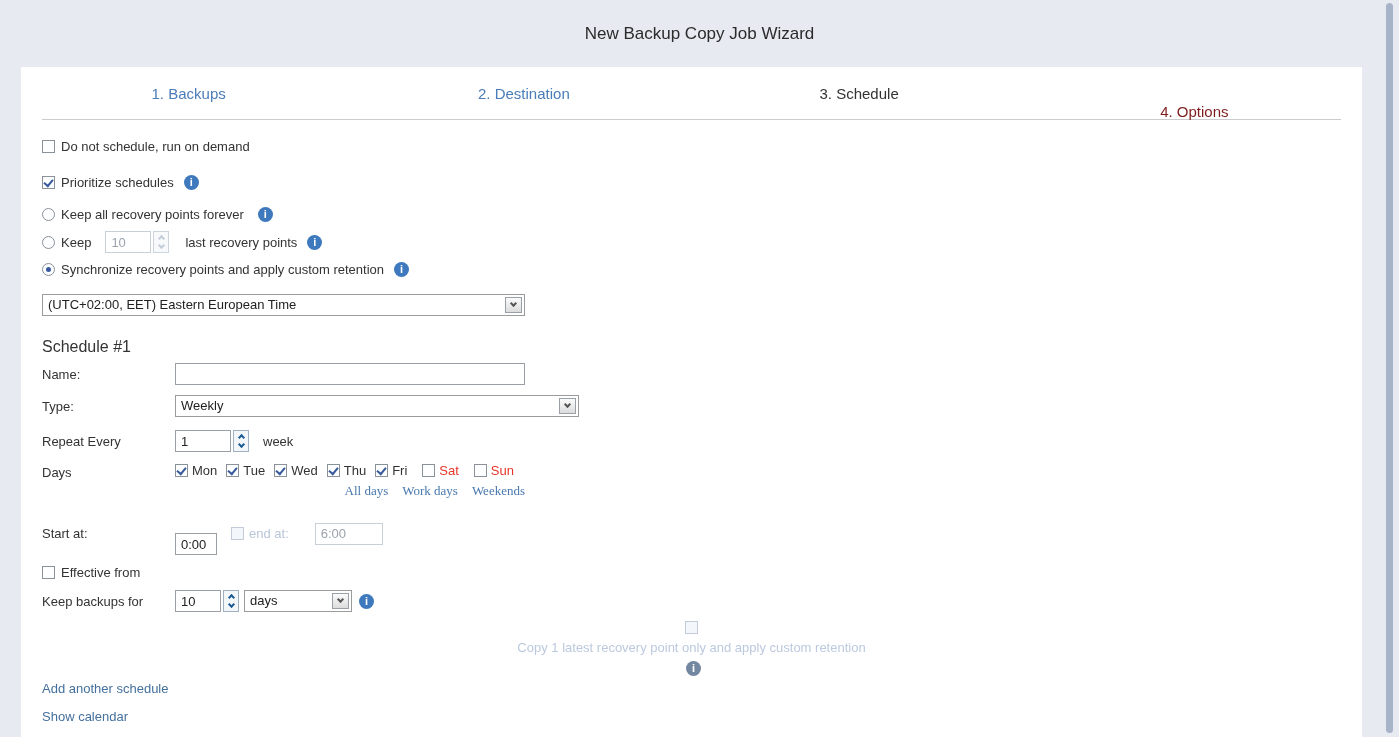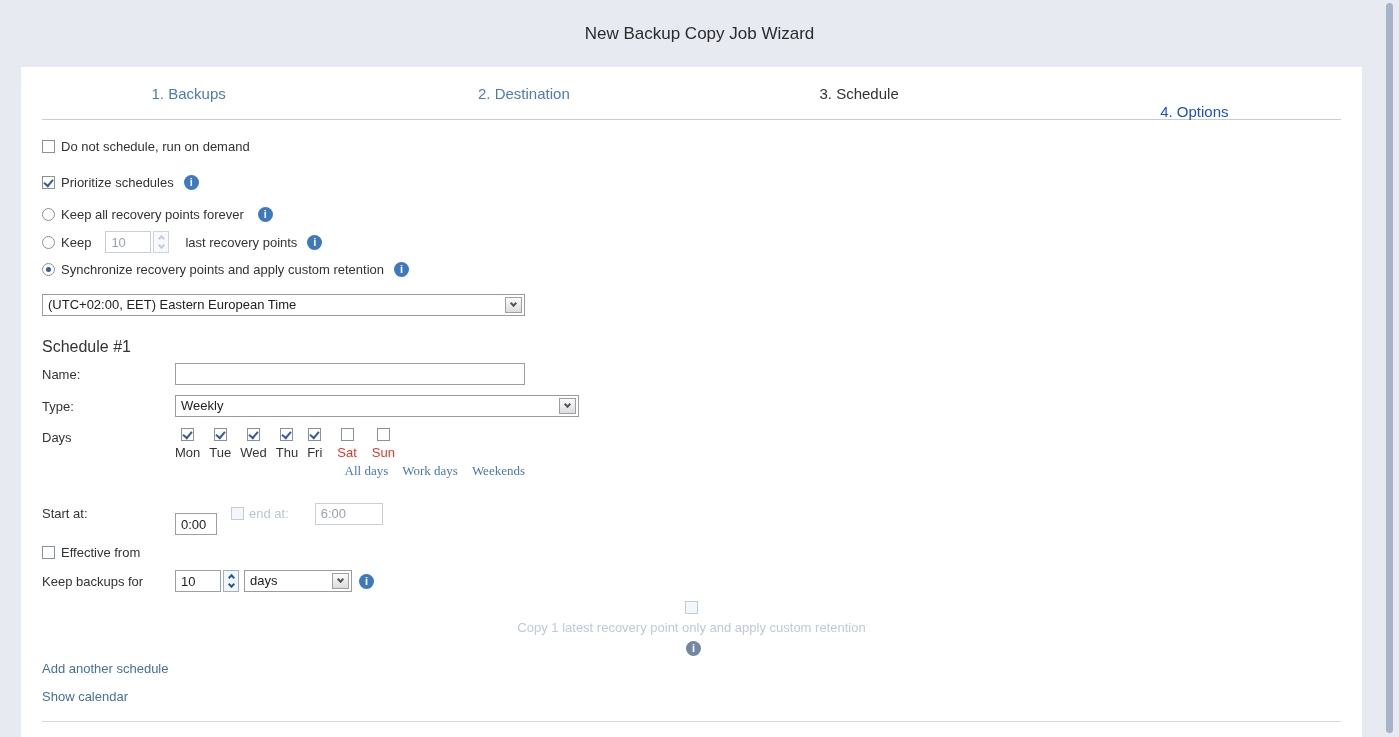--- a/index.html
+++ b/index.html
@@ -21,21 +21,21 @@
     left:21px; top:67px;
     width:1341px; height:670px;
     background:#fff;
     overflow:hidden;
   }
   
   .tabs { display:flex; height:52px; align-items:center; }
   .tab { flex:1; text-align:center; font-size:15px; cursor:pointer; }
   .tab.link   { color:#4a7cb8; }
   .tab.active { color:#333; }
-  .tab.disabled { color:#1d4ed8; cursor:default;margin-top:36px; }
+  .tab.disabled { color:#7f1d1d; cursor:default;margin-top:36px; }
   .sep { border:none; border-top:1px solid #ccc; margin:0 21px; }
 
   .content { padding:19px 21px 0 21px; font-size:13px; }
 
   .opt-row { display:flex; align-items:center; gap:6px; }
   .mt21{margin-top:21px} .mt17{margin-top:17px} .mt13{margin-top:13px}
   .mt11{margin-top:11px} .mt10{margin-top:10px} .mt9{margin-top:9px}
   .mt7{margin-top:7px} .mt5{margin-top:5px} .mt22{margin-top:22px}
 
   
@@ -112,21 +112,21 @@
     border:1px solid #9aa0a6; background:linear-gradient(#fbfbfb,#dcdcdc);
     display:flex; align-items:center; justify-content:center; color:#555;
   }
   .sel .arrow .chev { transform:rotate(225deg); margin-bottom:3px; }
 
   .heading { font-size:16px; color:#333; }
 
   .form-row { display:flex; align-items:center; }
   .form-row .lbl { width:133px; flex:none; }
 
-  .day-item { display:inline-flex; align-items:center; gap:4px; margin-right:9px;flex-direction:column; }
+  .day-item { display:inline-flex; align-items:center; gap:4px; margin-right:9px; }
   .day-item.weekend { margin-left:6px; }
   .day-item.weekend .day-lb { color:#e53529; }
 
   a.lnk { color:#44709d; text-decoration:none; cursor:pointer; }
   .day-links { width:350px; text-align:right; margin-top:3px;font-family:Liberation Serif, serif; }
   .day-links a { margin-left:14px; color:#4878ad; }
 
   .muted-text { color:#b9c5d9; }
   .dis-row { color:#bcc9de;flex-direction:column; }
 
@@ -221,20 +221,35 @@
     <div class="form-row mt10">
       <span class="lbl">Type:</span>
       <div class="sel" style="width:404px">
         <span>Weekly</span>
         <span class="arrow">
             <span class="chev"></span>
           </span>
       </div>
     </div>
 
+    <div class="form-row mt13">
+      <span class="lbl">Repeat Every</span>
+      <span class="spin">
+        <input class="ti" value="1" style="">
+        <span class="btns">
+          <span class="b">
+              <span class="chev up"></span>
+            </span>
+          <span class="b">
+              <span class="chev dn"></span>
+            </span>
+        </span>
+      </span>
+      <span style="margin-left:14px">week</span>
+    </div>
 
     <div class="form-row mt11" style="align-items:flex-start">
       <span class="lbl" style="padding-top:2px">Days</span>
       <div>
         <div><span class="day-item">
               <span class="cb checked"></span>
               <span class="day-lb">Mon</span>
             </span><span class="day-item">
               <span class="cb checked"></span>
               <span class="day-lb">Tue</span>

